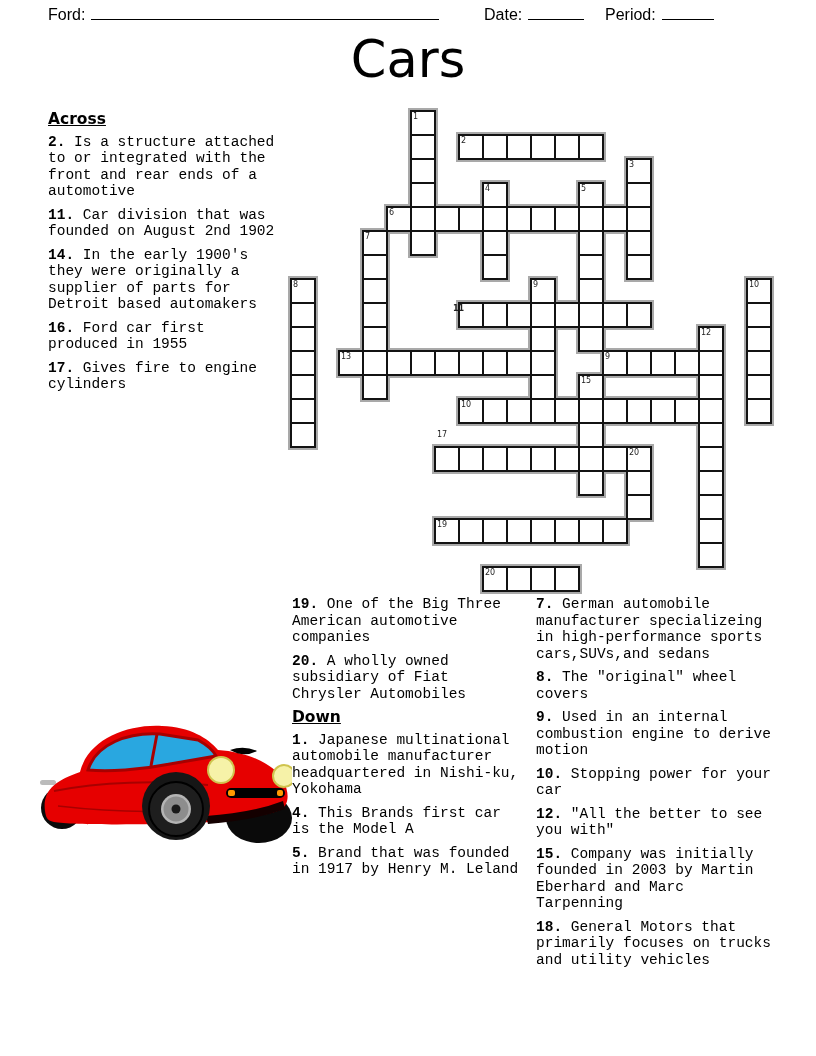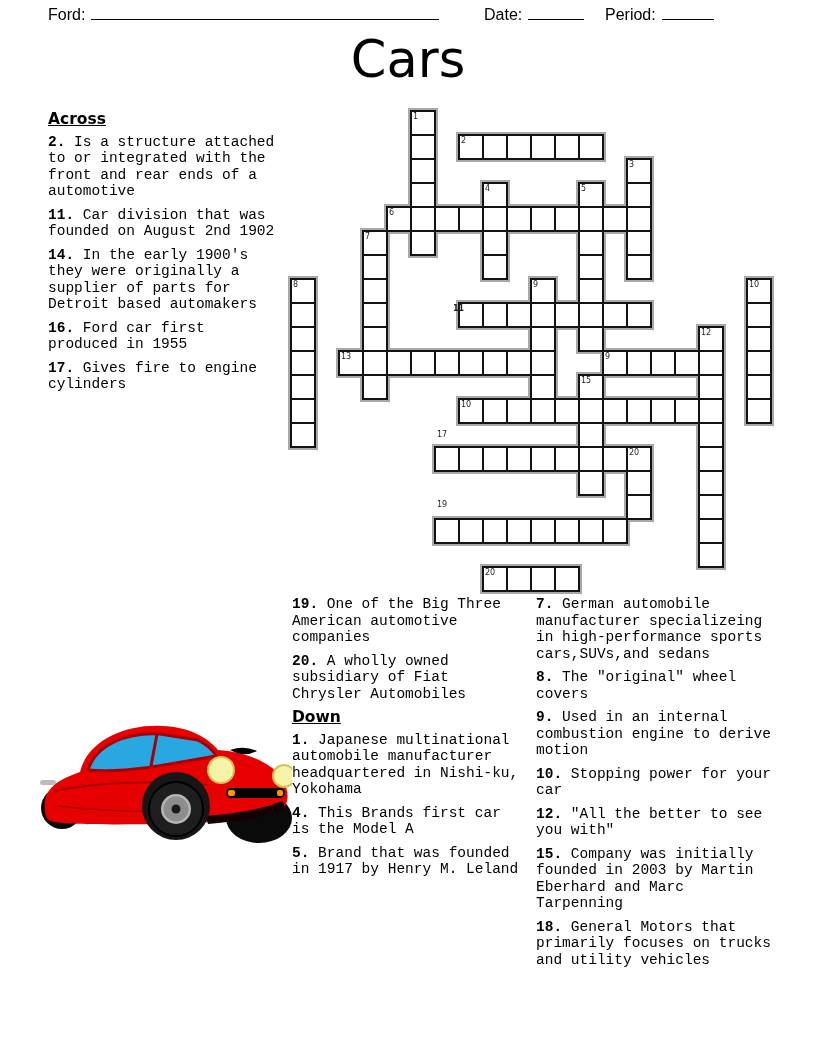--- a/index.html
+++ b/index.html
@@ -230,21 +230,21 @@
       <div class="cellnum" style="left: 243px; top: 171px;">9</div>
       <div class="cellnum" style="left: 459px; top: 171px;">10</div>
       <div class="cellnum" style="left: 163px; top: 195px; font-weight: bold;">11</div>
       <div class="cellnum" style="left: 411px; top: 219px;">12</div>
       <div class="cellnum" style="left: 51px; top: 243px;">13</div>
       <div class="cellnum" style="left: 315px; top: 243px;">9</div>
       <div class="cellnum" style="left: 291px; top: 267px;">15</div>
       <div class="cellnum" style="left: 171px; top: 291px;">10</div>
       <div class="cellnum" style="left: 147px; top: 321px;">17</div>
       <div class="cellnum" style="left: 339px; top: 339px;">20</div>
-      <div class="cellnum" style="left: 147px; top: 391px;">19</div>
+      <div class="cellnum" style="left: 147px; top: 411px;">19</div>
       <div class="cellnum" style="left: 195px; top: 459px;">20</div>
     </div>
 
   <div class="clue-col col-left" id="col-left">
       <p class="clue-heading">Across</p>
       <p class="clue"><b>2.</b><span> Is a structure attached to or integrated with the front and rear ends of a automotive</span></p>
       <p class="clue"><b>11.</b><span> Car division that was founded on August 2nd 1902</span></p>
       <p class="clue"><b>14.</b><span> In the early 1900's they were originally a supplier of parts for Detroit based automakers</span></p>
       <p class="clue"><b>16.</b><span> Ford car first produced in 1955</span></p>
       <p class="clue"><b>17.</b><span> Gives fire to engine cylinders</span></p>

